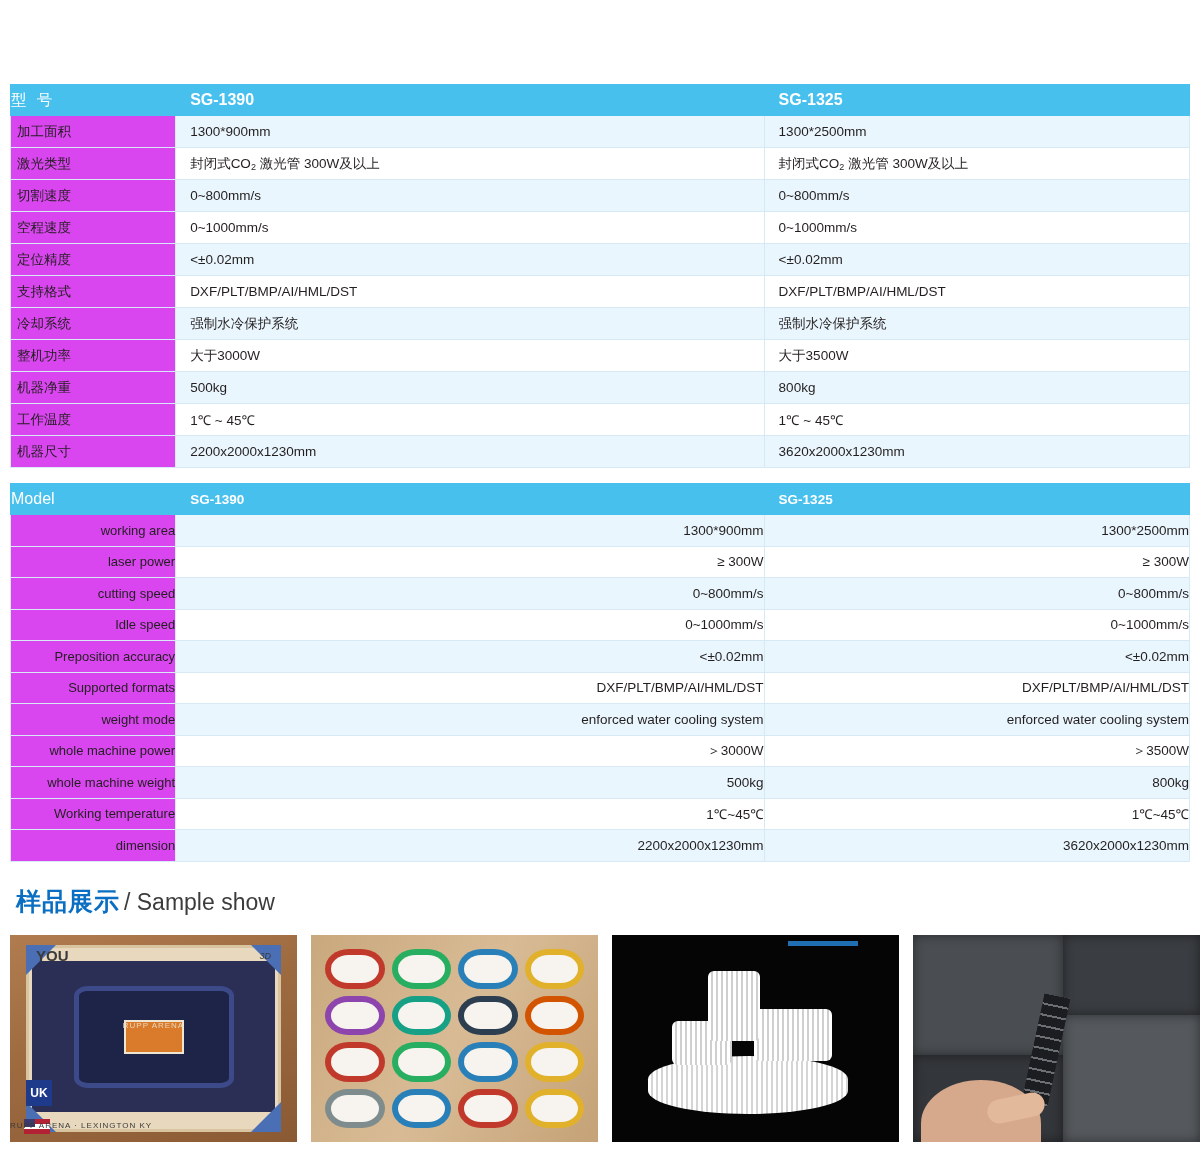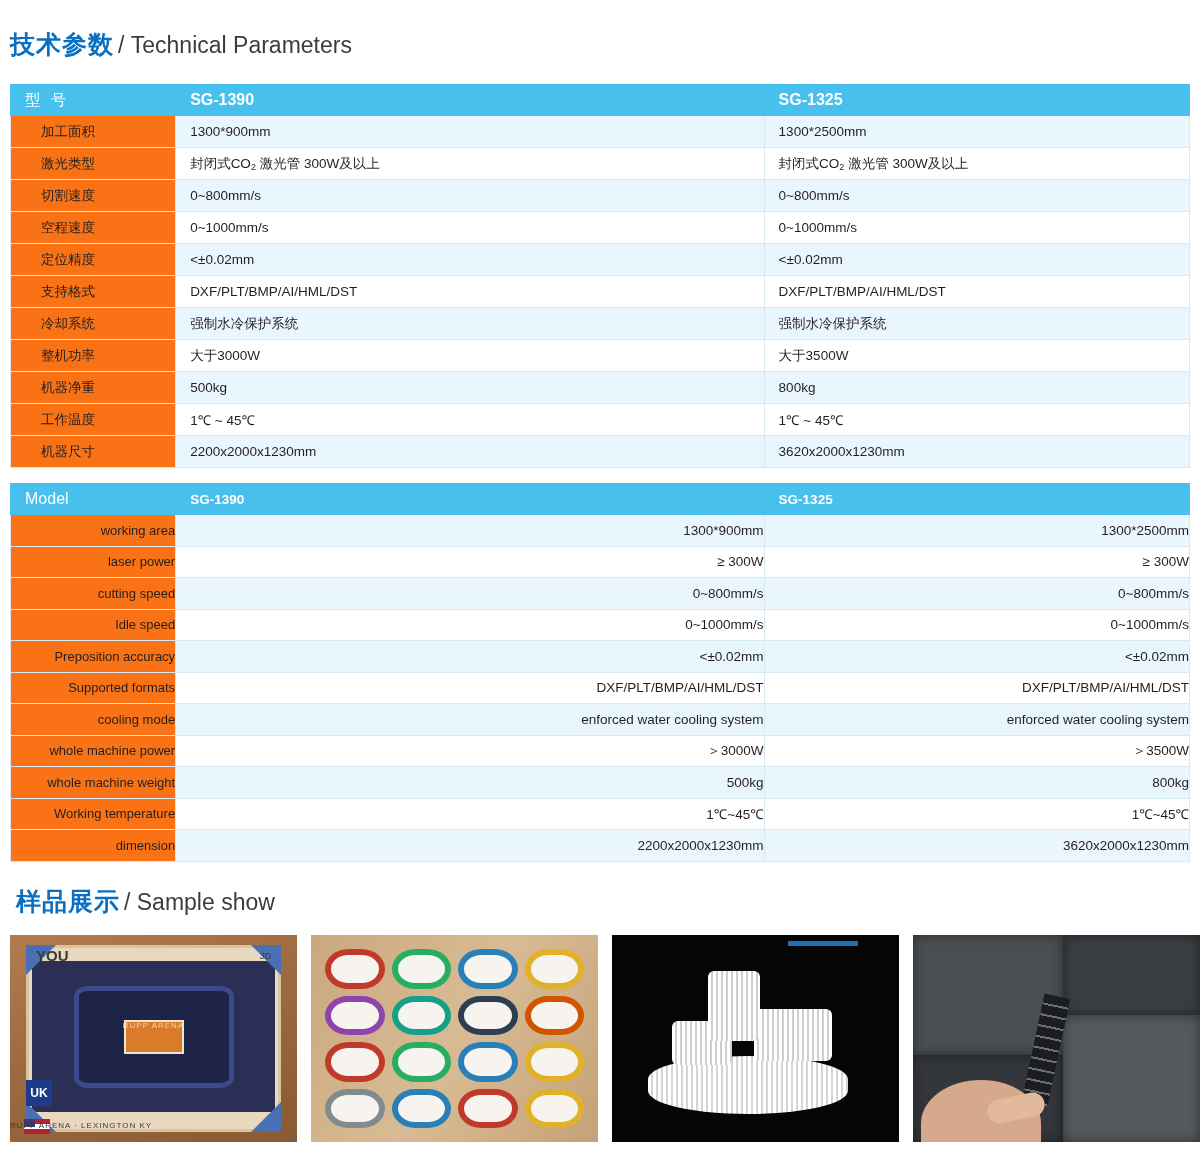--- a/index.html
+++ b/index.html
@@ -66,38 +66,38 @@
 
   
   table.spec tr.hdr td {
     background: #47c0ee;
     color: #ffffff;
     height: 30px;
     border-color: #47c0ee;
   }
   table.spec tr.hdr td.lbl {
     font-size: 15.5px;
-    padding-left: 14px;
+    padding-left: 0;
     letter-spacing: 3px;
   }
   table.spec tr.hdr td.v {
     font-size: 16px;
     padding-left: 14px;
     font-weight: bold;
   }
 
   
   table.spec tr.row td {
     height: 31px;
   }
   table.spec td.lbl {
-    padding-left: 30px;
+    padding-left: 6px;
     font-size: 13.5px;
     color: #231f20;
-    background: #f97316;
+    background: #d946ef;
   }
   table.spec td.v {
     padding-left: 14px;
     font-size: 13.5px;
     color: #231f20;
     margin-top: 14px;
   }
   table.spec tr.odd td.v  { background: #eaf6fd; }
   table.spec tr.even td.v { background: #ffffff; }
 
@@ -229,23 +229,20 @@
     position:absolute; left:74px; bottom:22px; width:58px; height:24px;
     background:#e3b99b; border-radius: 12px;
     transform: rotate(-12deg);
   }
 </style>
 </head>
 <body>
 
 <div class="page">
 
-  <div class="section-title" id="title-tech">
-    <span class="cn">技术参数</span><span class="en">/ Technical Parameters</span>
-  </div>
 
   <table class="spec" id="table-cn">
     <colgroup>
       <col class="col-label">
         <col class="col-val">
         <col class="col-val2">
     </colgroup>
     <tbody>
       <tr class="hdr">
         <td class="lbl">型  号</td>
@@ -348,21 +345,21 @@
         <td class="lbl">Preposition accuracy</td>
         <td class="v">&lt;±0.02mm</td>
         <td class="v">&lt;±0.02mm</td>
       </tr>
       <tr class="row even">
         <td class="lbl">Supported formats</td>
         <td class="v">DXF/PLT/BMP/AI/HML/DST</td>
         <td class="v">DXF/PLT/BMP/AI/HML/DST</td>
       </tr>
       <tr class="row odd">
-        <td class="lbl">cooling mode</td>
+        <td class="lbl">weight mode</td>
         <td class="v">enforced water cooling system</td>
         <td class="v">enforced water cooling system</td>
       </tr>
       <tr class="row even">
         <td class="lbl">whole machine power</td>
         <td class="v">＞3000W</td>
         <td class="v">＞3500W</td>
       </tr>
       <tr class="row odd">
         <td class="lbl">whole machine weight</td>

